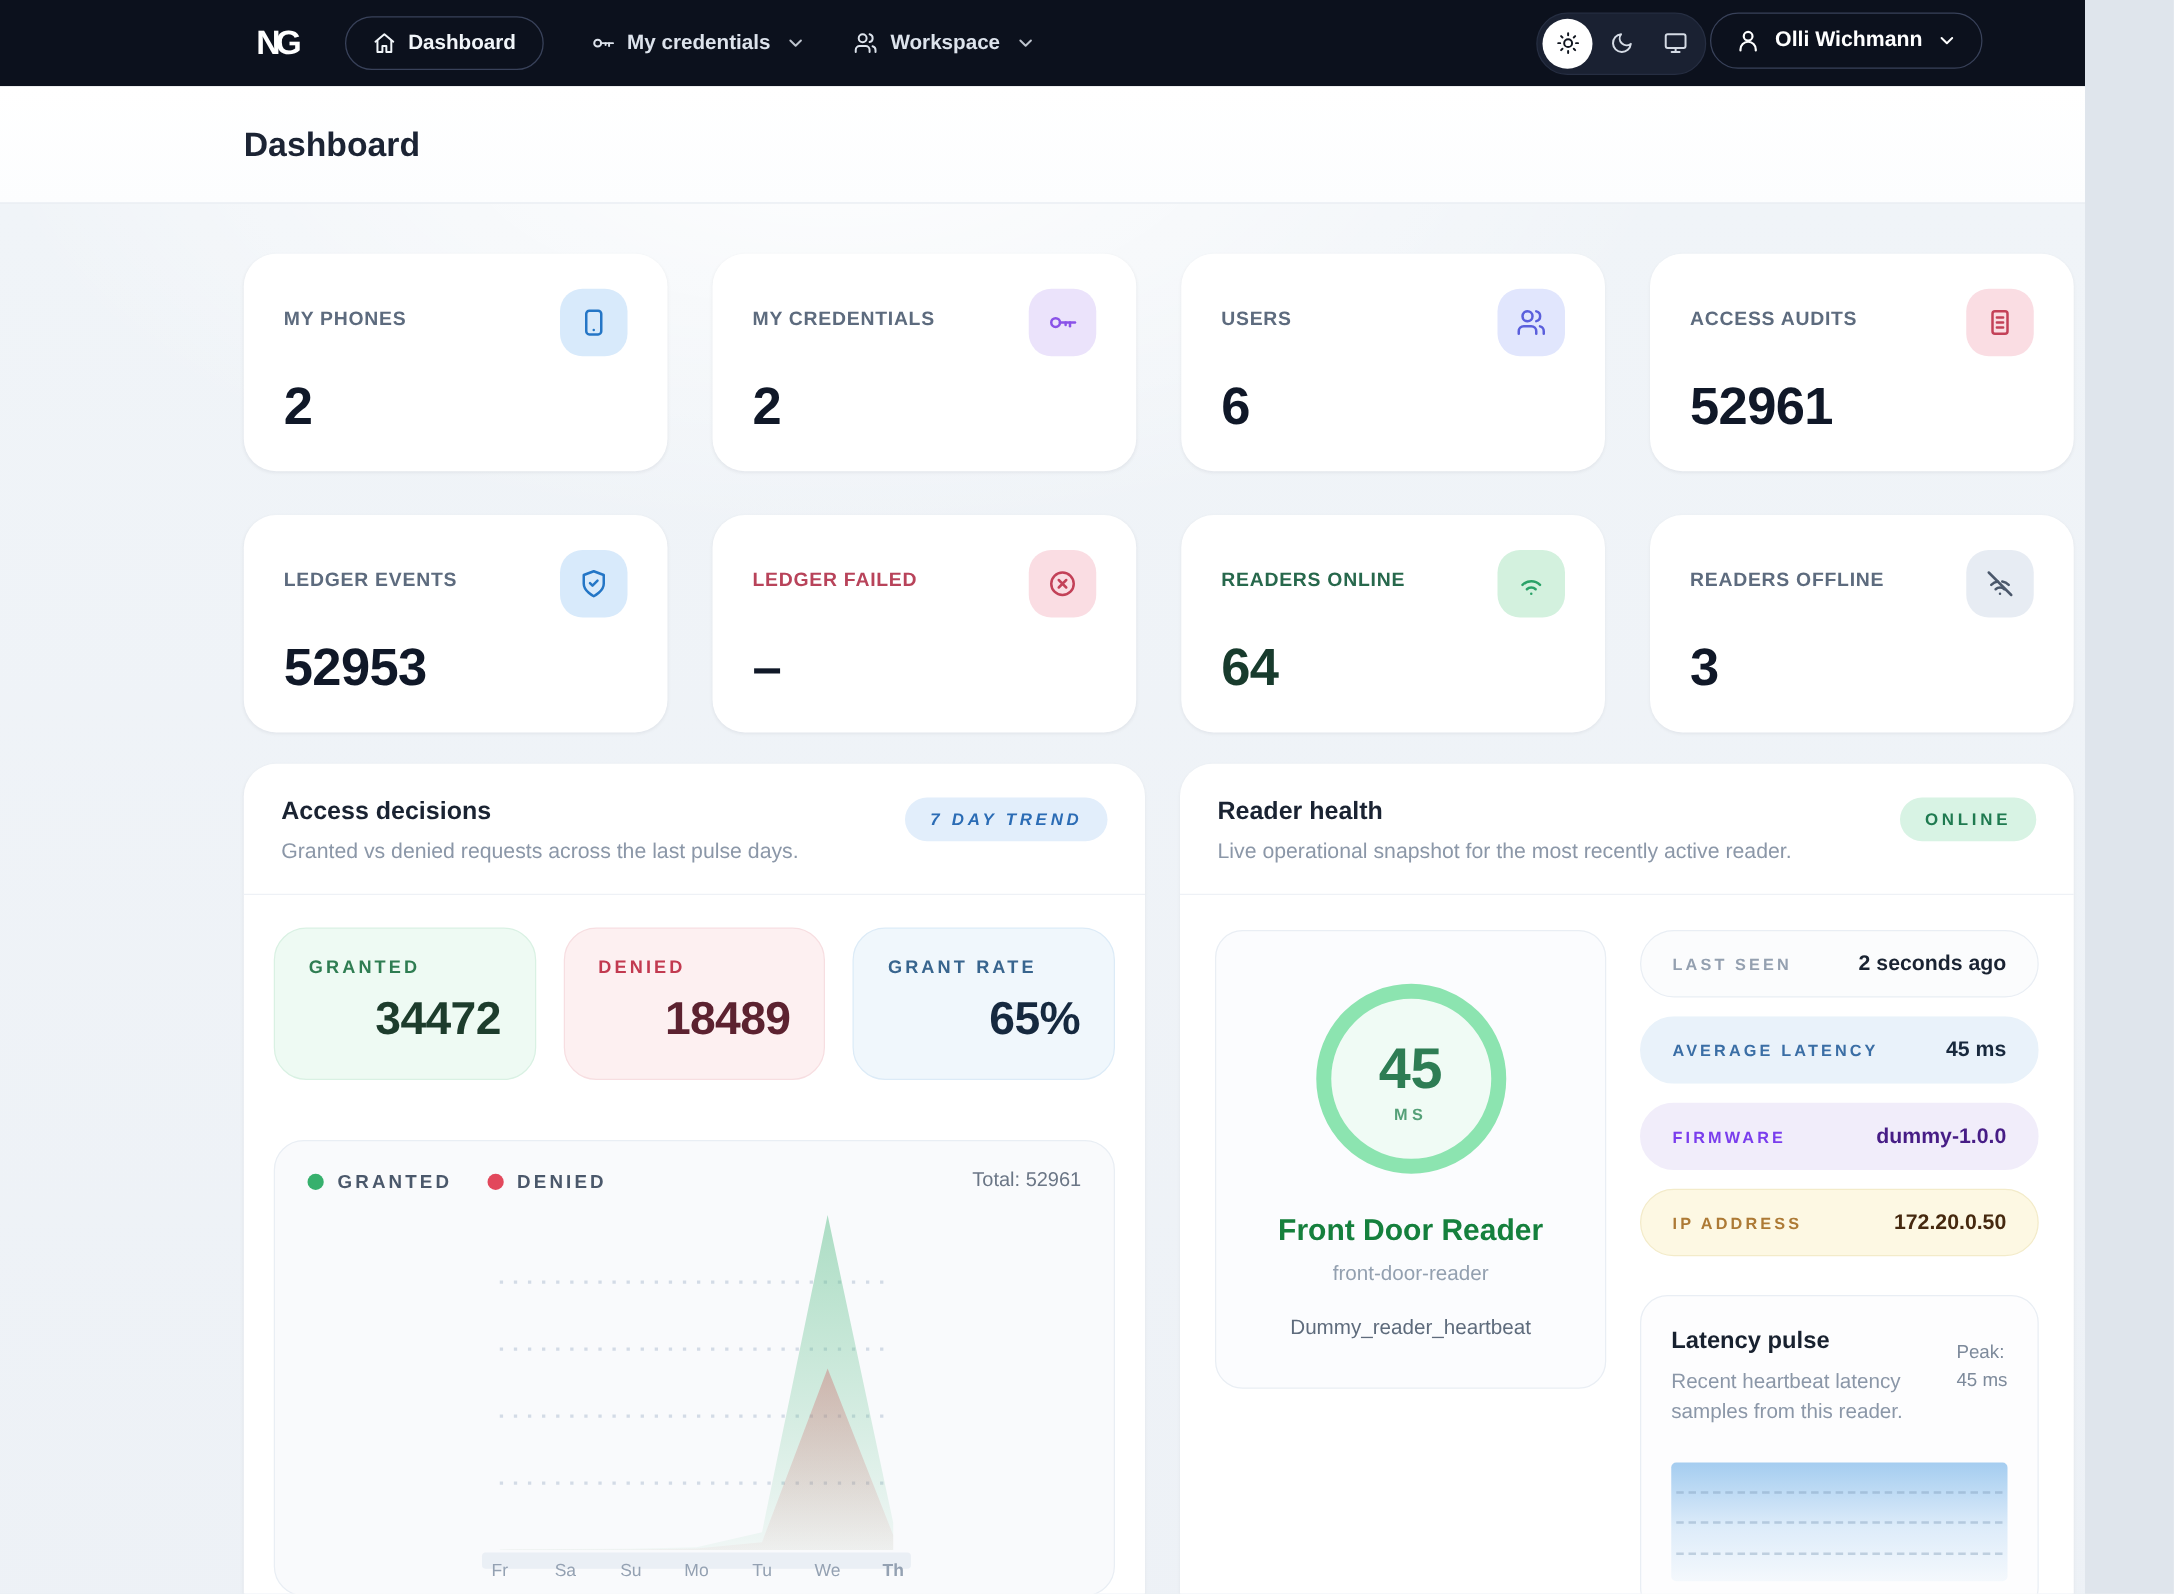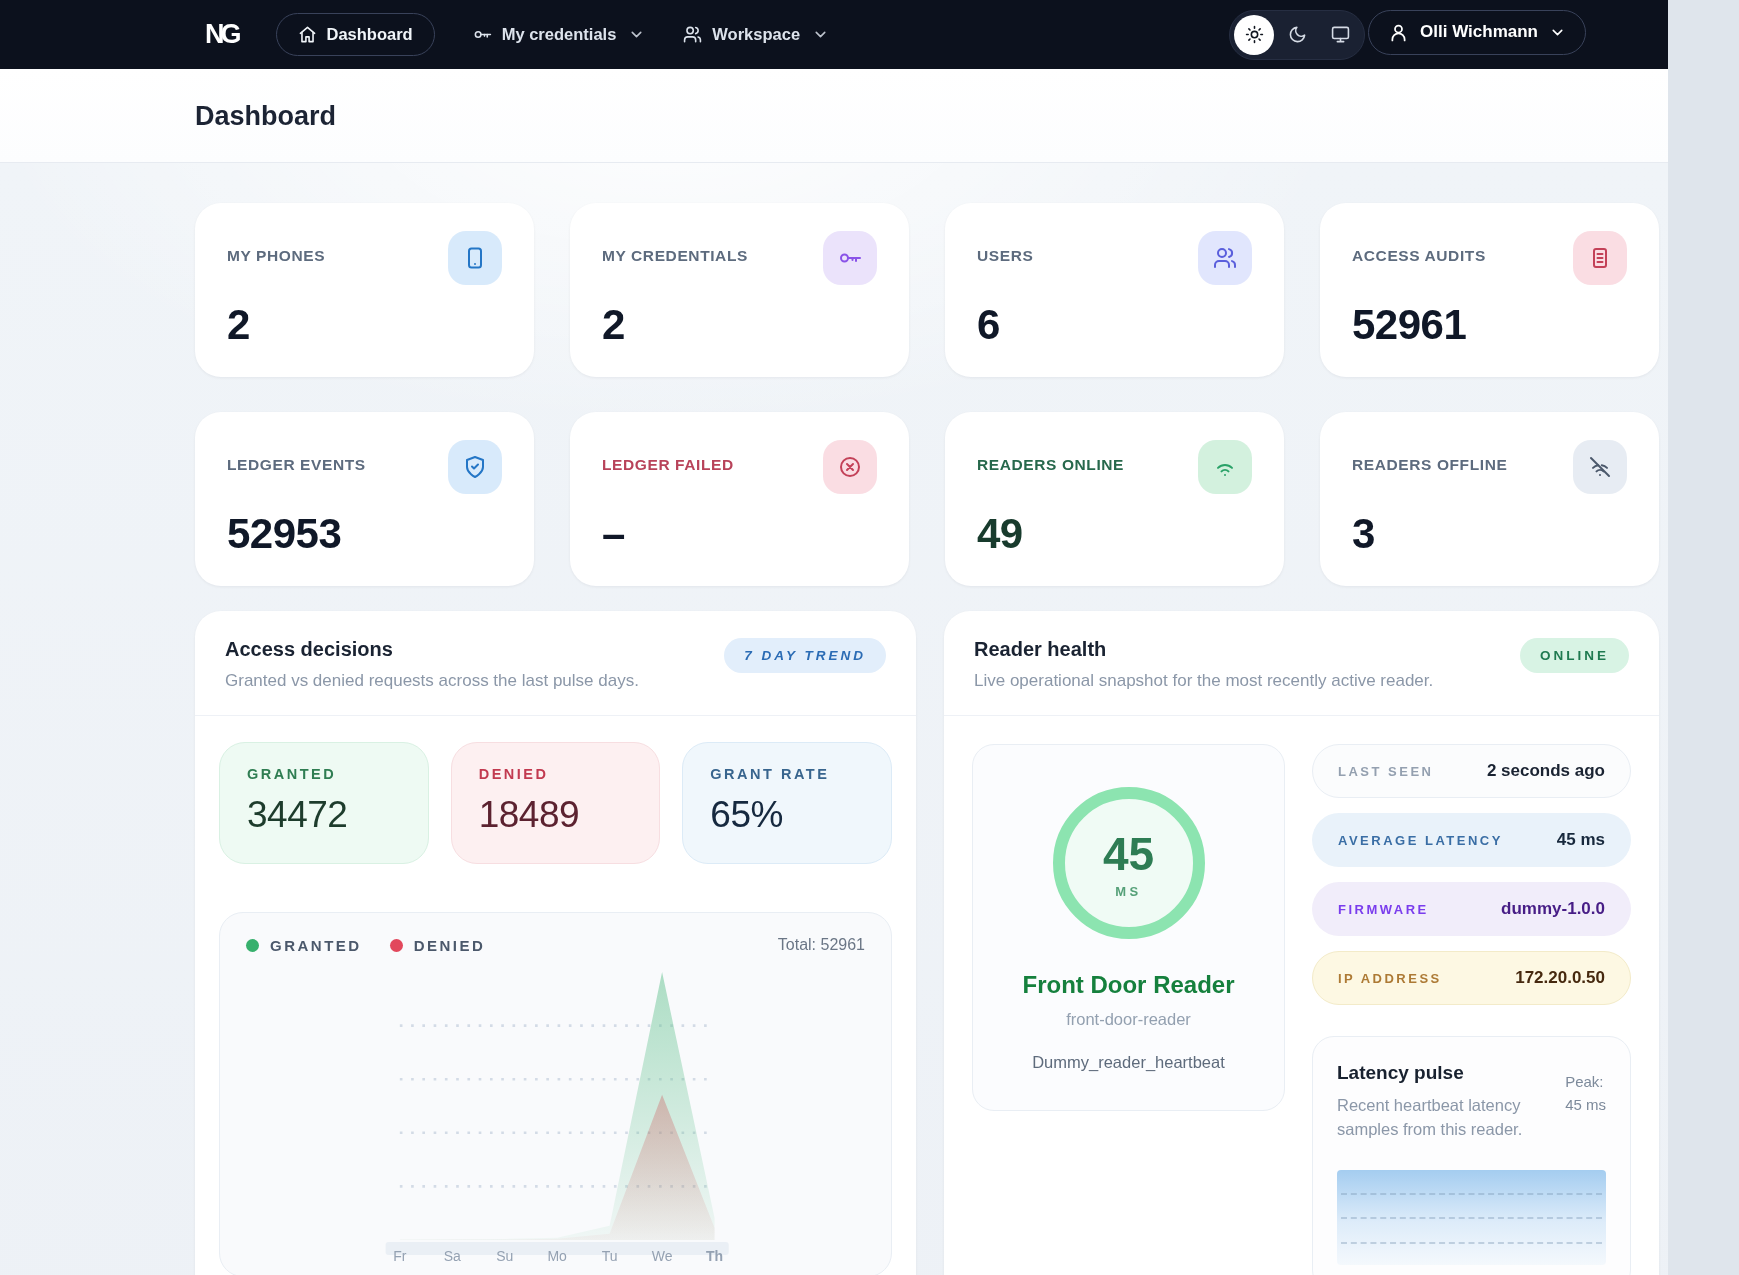--- a/index.html
+++ b/index.html
@@ -57,21 +57,21 @@
   .panel-sub { font-size:17px; color:#8b97a8; margin-top:10px; }
   .badge { border-radius:999px; padding:10px 20px; font-size:13.5px; font-weight:700; letter-spacing:3px; white-space:nowrap; }
   .badge-trend { background:#e2eefb; color:#2b6cb5;font-style:italic; }
   .badge-online { background:#d8f3e4; color:#1f7a50; }
 
   
   .access-body { padding:26px 24px 28px; }
   .pills { display:grid; grid-template-columns:1fr 1fr 1fr; gap:22px; }
   .pill { border-radius:26px; padding:23px 27px; height:122px; border:1px solid; }
   .pill-label { font-size:14.5px; font-weight:700; letter-spacing:2.5px; }
-  .pill-value { font-size:37px; font-weight:400; margin-top:12px; letter-spacing:-.5px; }
+  .pill-value { font-size:37px; font-weight:700; margin-top:12px; letter-spacing:-.5px;text-align:right; }
   .pill-granted { background:#eefaf3; border-color:#d9f1e3; } .pill-granted .pill-label{color:#2f7d52} .pill-granted .pill-value{color:#1d3c2c}
   .pill-denied { background:#fdf0f1; border-color:#f7dee1; } .pill-denied .pill-label{color:#c23a50} .pill-denied .pill-value{color:#5c2230}
   .pill-rate { background:#f0f7fc; border-color:#dcebf7; } .pill-rate .pill-label{color:#38658e} .pill-rate .pill-value{color:#16293f}
 
   .chart-card { margin-top:48px; background:#f9fafc; border:1px solid #e9eef4; border-radius:24px; overflow:hidden; }
   .chart-head { display:flex; justify-content:space-between; align-items:center; padding:23px 26px 4px; }
   .legend { display:flex; gap:28px; }
   .legend-item { display:flex; align-items:center; gap:11px; font-size:15px; font-weight:700; letter-spacing:2.5px; color:#4b586b; }
   .dot { width:13px; height:13px; border-radius:50%; }
   .dot-granted { background:#37b06d; } .dot-denied { background:#e2485c; }
@@ -298,21 +298,21 @@
           <div class="card-top">
             <span class="card-label label-success">READERS ONLINE</span>
             <span class="chip chip-green">
               <svg viewBox="0 0 24 24" fill="none" stroke="currentColor" stroke-width="2" stroke-linecap="round" stroke-linejoin="round">
                   <path d="M5 12.9a10 10 0 0 1 14 0"></path>
                   <path d="M8.5 16.4a5 5 0 0 1 7 0"></path>
                   <path d="M12 20h.01"></path>
                 </svg>
             </span>
           </div>
-          <div class="card-value value-success">49</div>
+          <div class="card-value value-success">64</div>
         </div>
 
         <div class="card">
           <div class="card-top">
             <span class="card-label">READERS OFFLINE</span>
             <span class="chip chip-slate">
               <svg viewBox="0 0 24 24" fill="none" stroke="currentColor" stroke-width="2" stroke-linecap="round" stroke-linejoin="round">
                   <path d="M8.5 16.4a5 5 0 0 1 7 0"></path>
                   <path d="M5 12.9a10 10 0 0 1 5.2-2.7"></path>
                   <path d="M13.8 10.2a10 10 0 0 1 5.2 2.7"></path>

